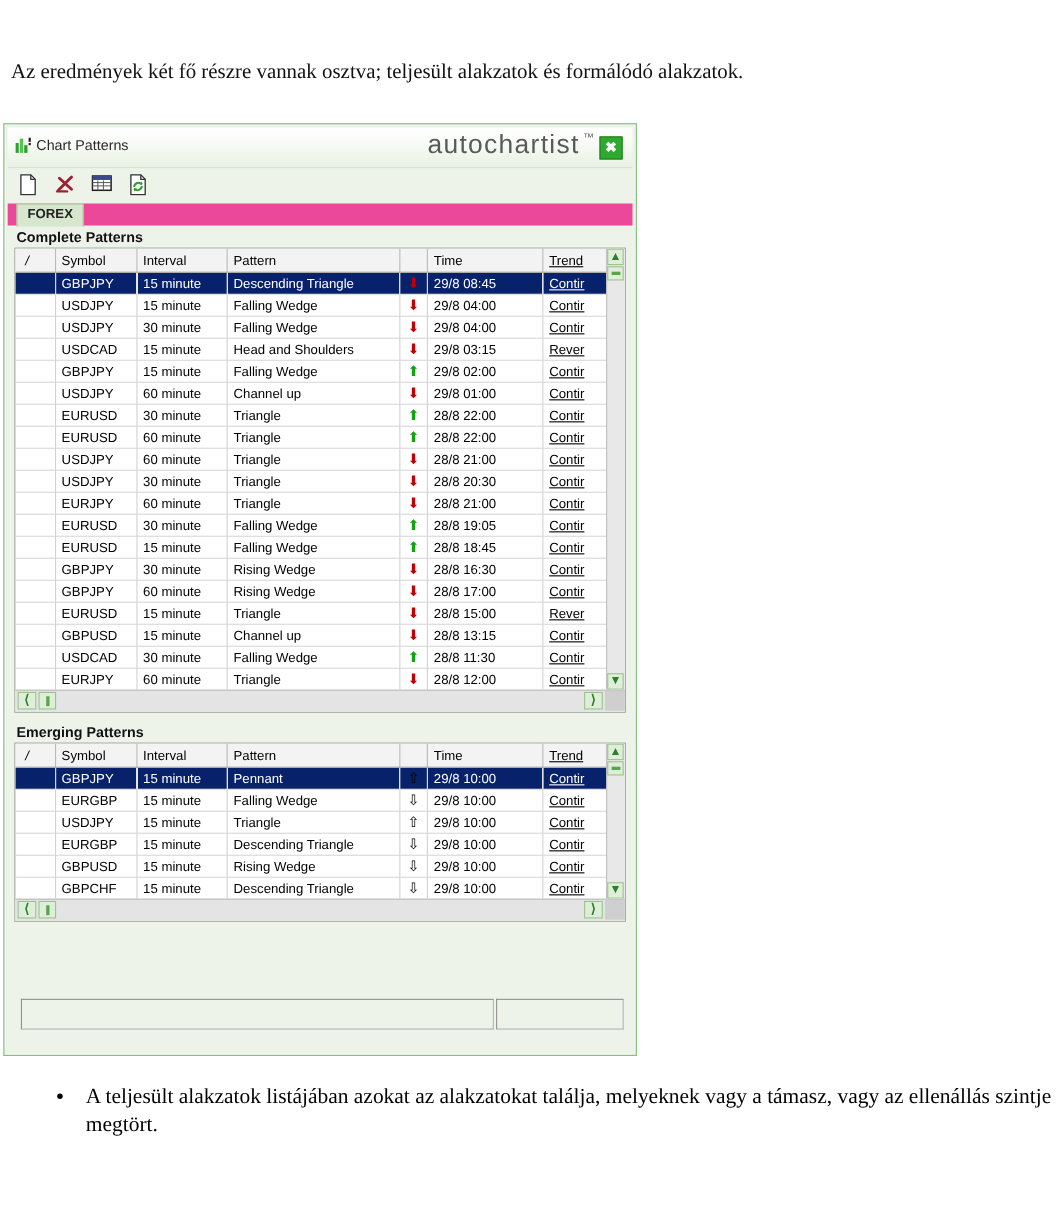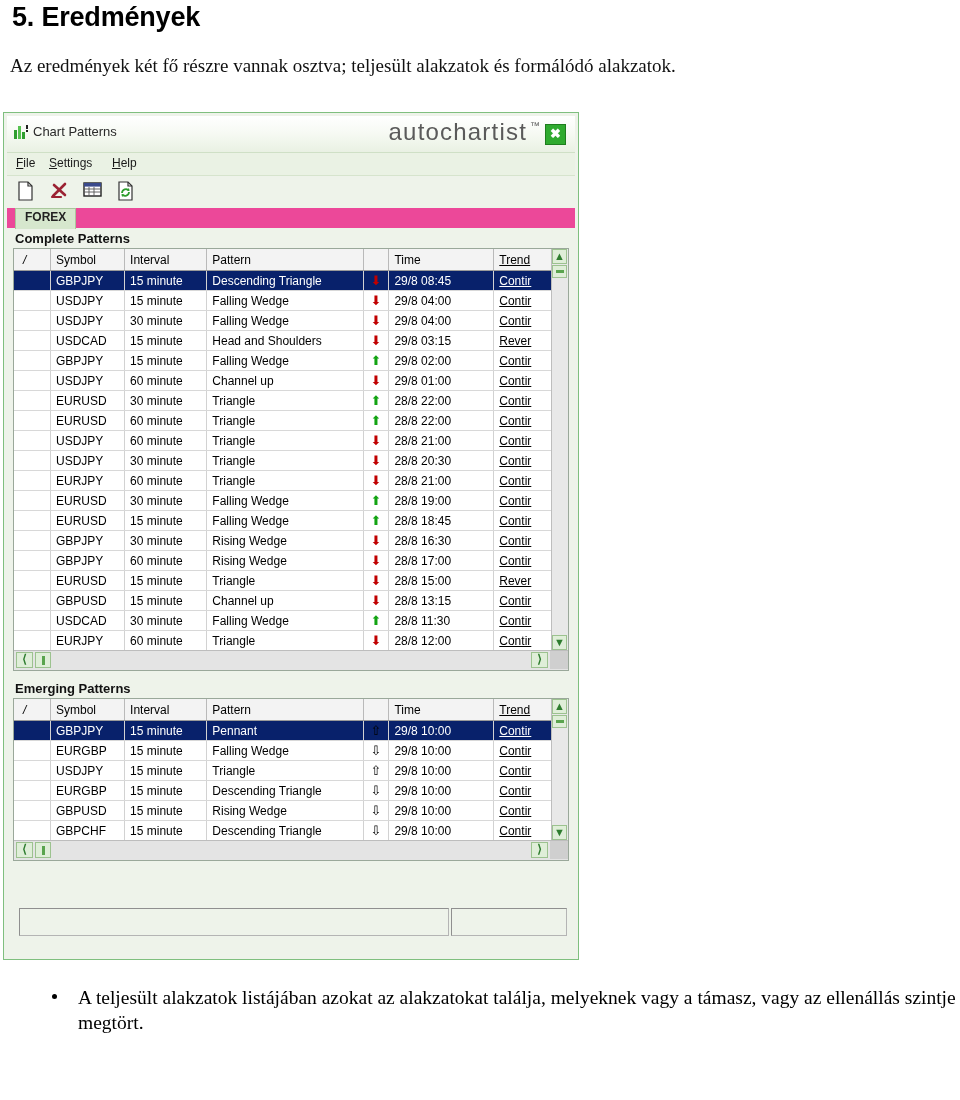--- a/index.html
+++ b/index.html
@@ -230,21 +230,20 @@
     background:#eef3ea;box-sizing:border-box;
   }
   .sb-pane-1{left:6px;width:430px;}
   .sb-pane-2{left:438px;right:2px;}
 </style>
 </head>
 <body>
 
 <div class="page">
 
-  <div class="doc-h1">5. Eredmények</div>
   <div class="doc-p">Az eredmények két fő részre vannak osztva; teljesült alakzatok és formálódó alakzatok.</div>
 
   <div class="app-window">
     <div class="app-inner">
 
       <div class="titlebar">
         <span class="tb-appicon">
           <svg width="16" height="14" viewBox="0 0 16 14">
             <rect x="0" y="5" width="3" height="9" fill="#2f9e2f"></rect>
             <rect x="4" y="1" width="3" height="13" fill="#56c24f"></rect>
@@ -252,25 +251,20 @@
             <rect x="12" y="0" width="2" height="4" fill="#1f1f1f"></rect>
             <rect x="12" y="5" width="2" height="2" fill="#1f1f1f"></rect>
           </svg>
         </span>
         <span class="tb-title">Chart Patterns</span>
         <span class="tb-logo">autochartist</span>
         <span class="tb-tm">™</span>
         <span class="tb-close">✖</span>
       </div>
 
-      <div class="menubar">
-        <span class="menu-item mi-file"><u>F</u><span>ile</span></span>
-        <span class="menu-item mi-settings"><u>S</u><span>ettings</span></span>
-        <span class="menu-item mi-help"><u>H</u><span>elp</span></span>
-      </div>
 
       <div class="toolbar">
         <span class="tool-btn tb1">
           <svg width="18" height="20" viewBox="0 0 18 20">
             <path d="M2 1 H11 L15 5 V19 H2 Z" fill="#ffffff" stroke="#333" stroke-width="1.2"></path>
             <path d="M11 1 V5 H15" fill="none" stroke="#333" stroke-width="1.2"></path>
           </svg>
         </span>
         <span class="tool-btn tb2">
           <svg width="20" height="20" viewBox="0 0 20 20">
@@ -417,21 +411,21 @@
                     <td class="c-arr"><span class="arrow down">⬇</span></td>
                     <td class="c-time">28/8 21:00</td>
                     <td class="c-trend">Contir</td>
                   </tr>
                   <tr>
                     <td class="c-chk"></td>
                     <td class="c-sym">EURUSD</td>
                     <td class="c-int">30 minute</td>
                     <td class="c-pat">Falling Wedge</td>
                     <td class="c-arr"><span class="arrow up">⬆</span></td>
-                    <td class="c-time">28/8 19:00</td>
+                    <td class="c-time">28/8 19:05</td>
                     <td class="c-trend">Contir</td>
                   </tr>
                   <tr>
                     <td class="c-chk"></td>
                     <td class="c-sym">EURUSD</td>
                     <td class="c-int">15 minute</td>
                     <td class="c-pat">Falling Wedge</td>
                     <td class="c-arr"><span class="arrow up">⬆</span></td>
                     <td class="c-time">28/8 18:45</td>
                     <td class="c-trend">Contir</td>

